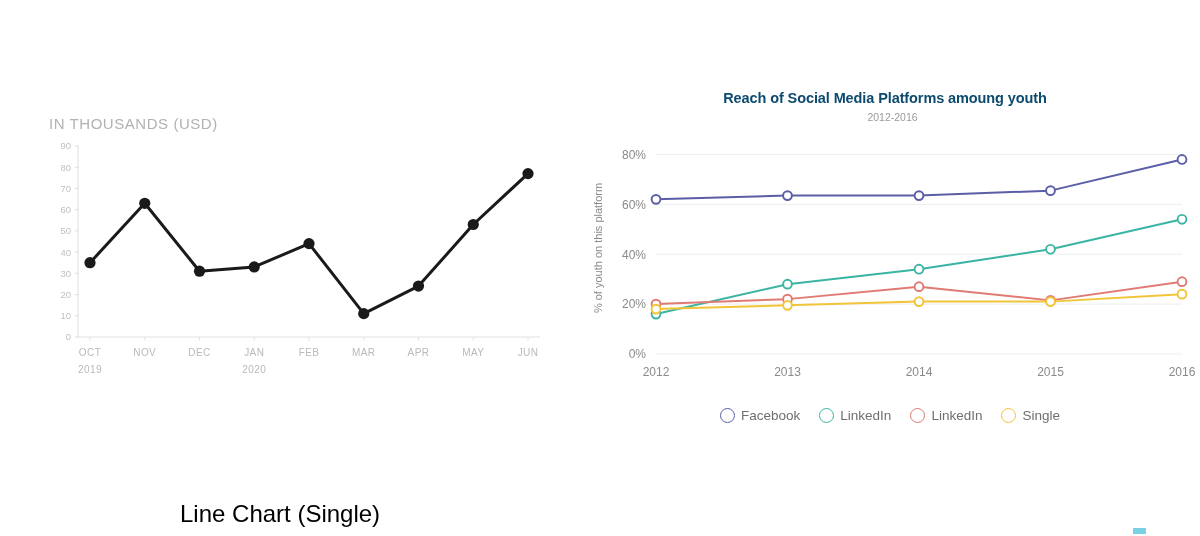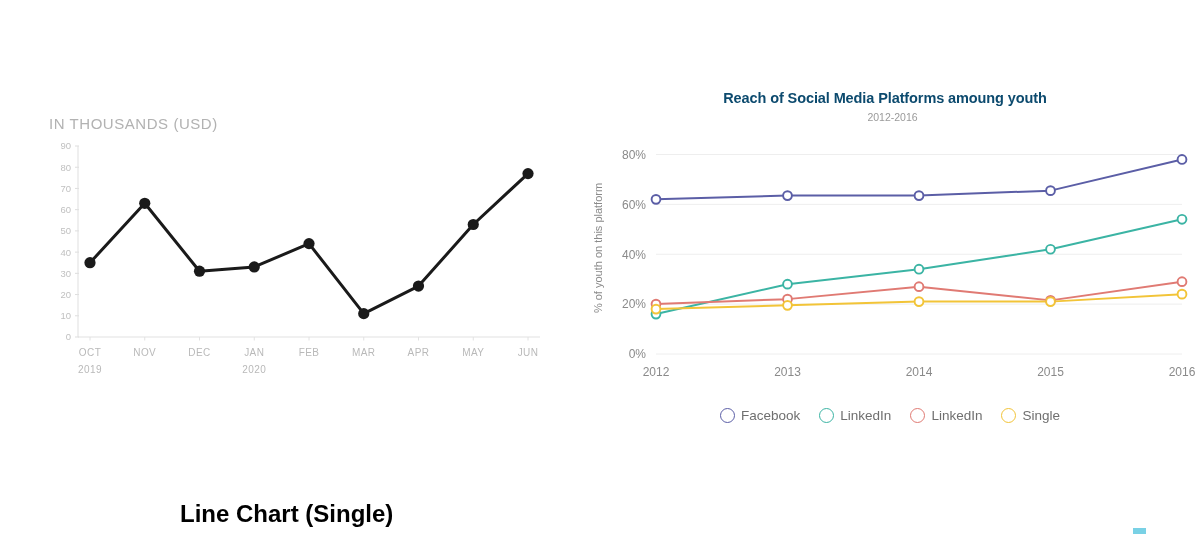--- a/index.html
+++ b/index.html
@@ -65,21 +65,21 @@
   .legend-item { display: flex; align-items: flex-end; gap: 6px; }
   .legend-swatch {
     width: 15px; height: 15px; border-radius: 50%;
     border: 1.6px solid #000; background: #fff; flex: 0 0 auto;
   }
   .legend-label { font-size: 13.5px; color: #6f6f6f; white-space: nowrap; }
 
   
   .caption {
     position: absolute; top: 500px;
-    font-size: 24px; color: #000; font-weight: 700;
+    font-size: 24px; color: #000; font-weight: 400;
     white-space: nowrap;
   }
   #caption-single { left: 180px; }
 
   #corner-artifact {
     position: absolute; left: 1133px; top: 528px;
     width: 13px; height: 6px; background: #62c9e0; opacity: .85;
   }
 </style>
 </head>

